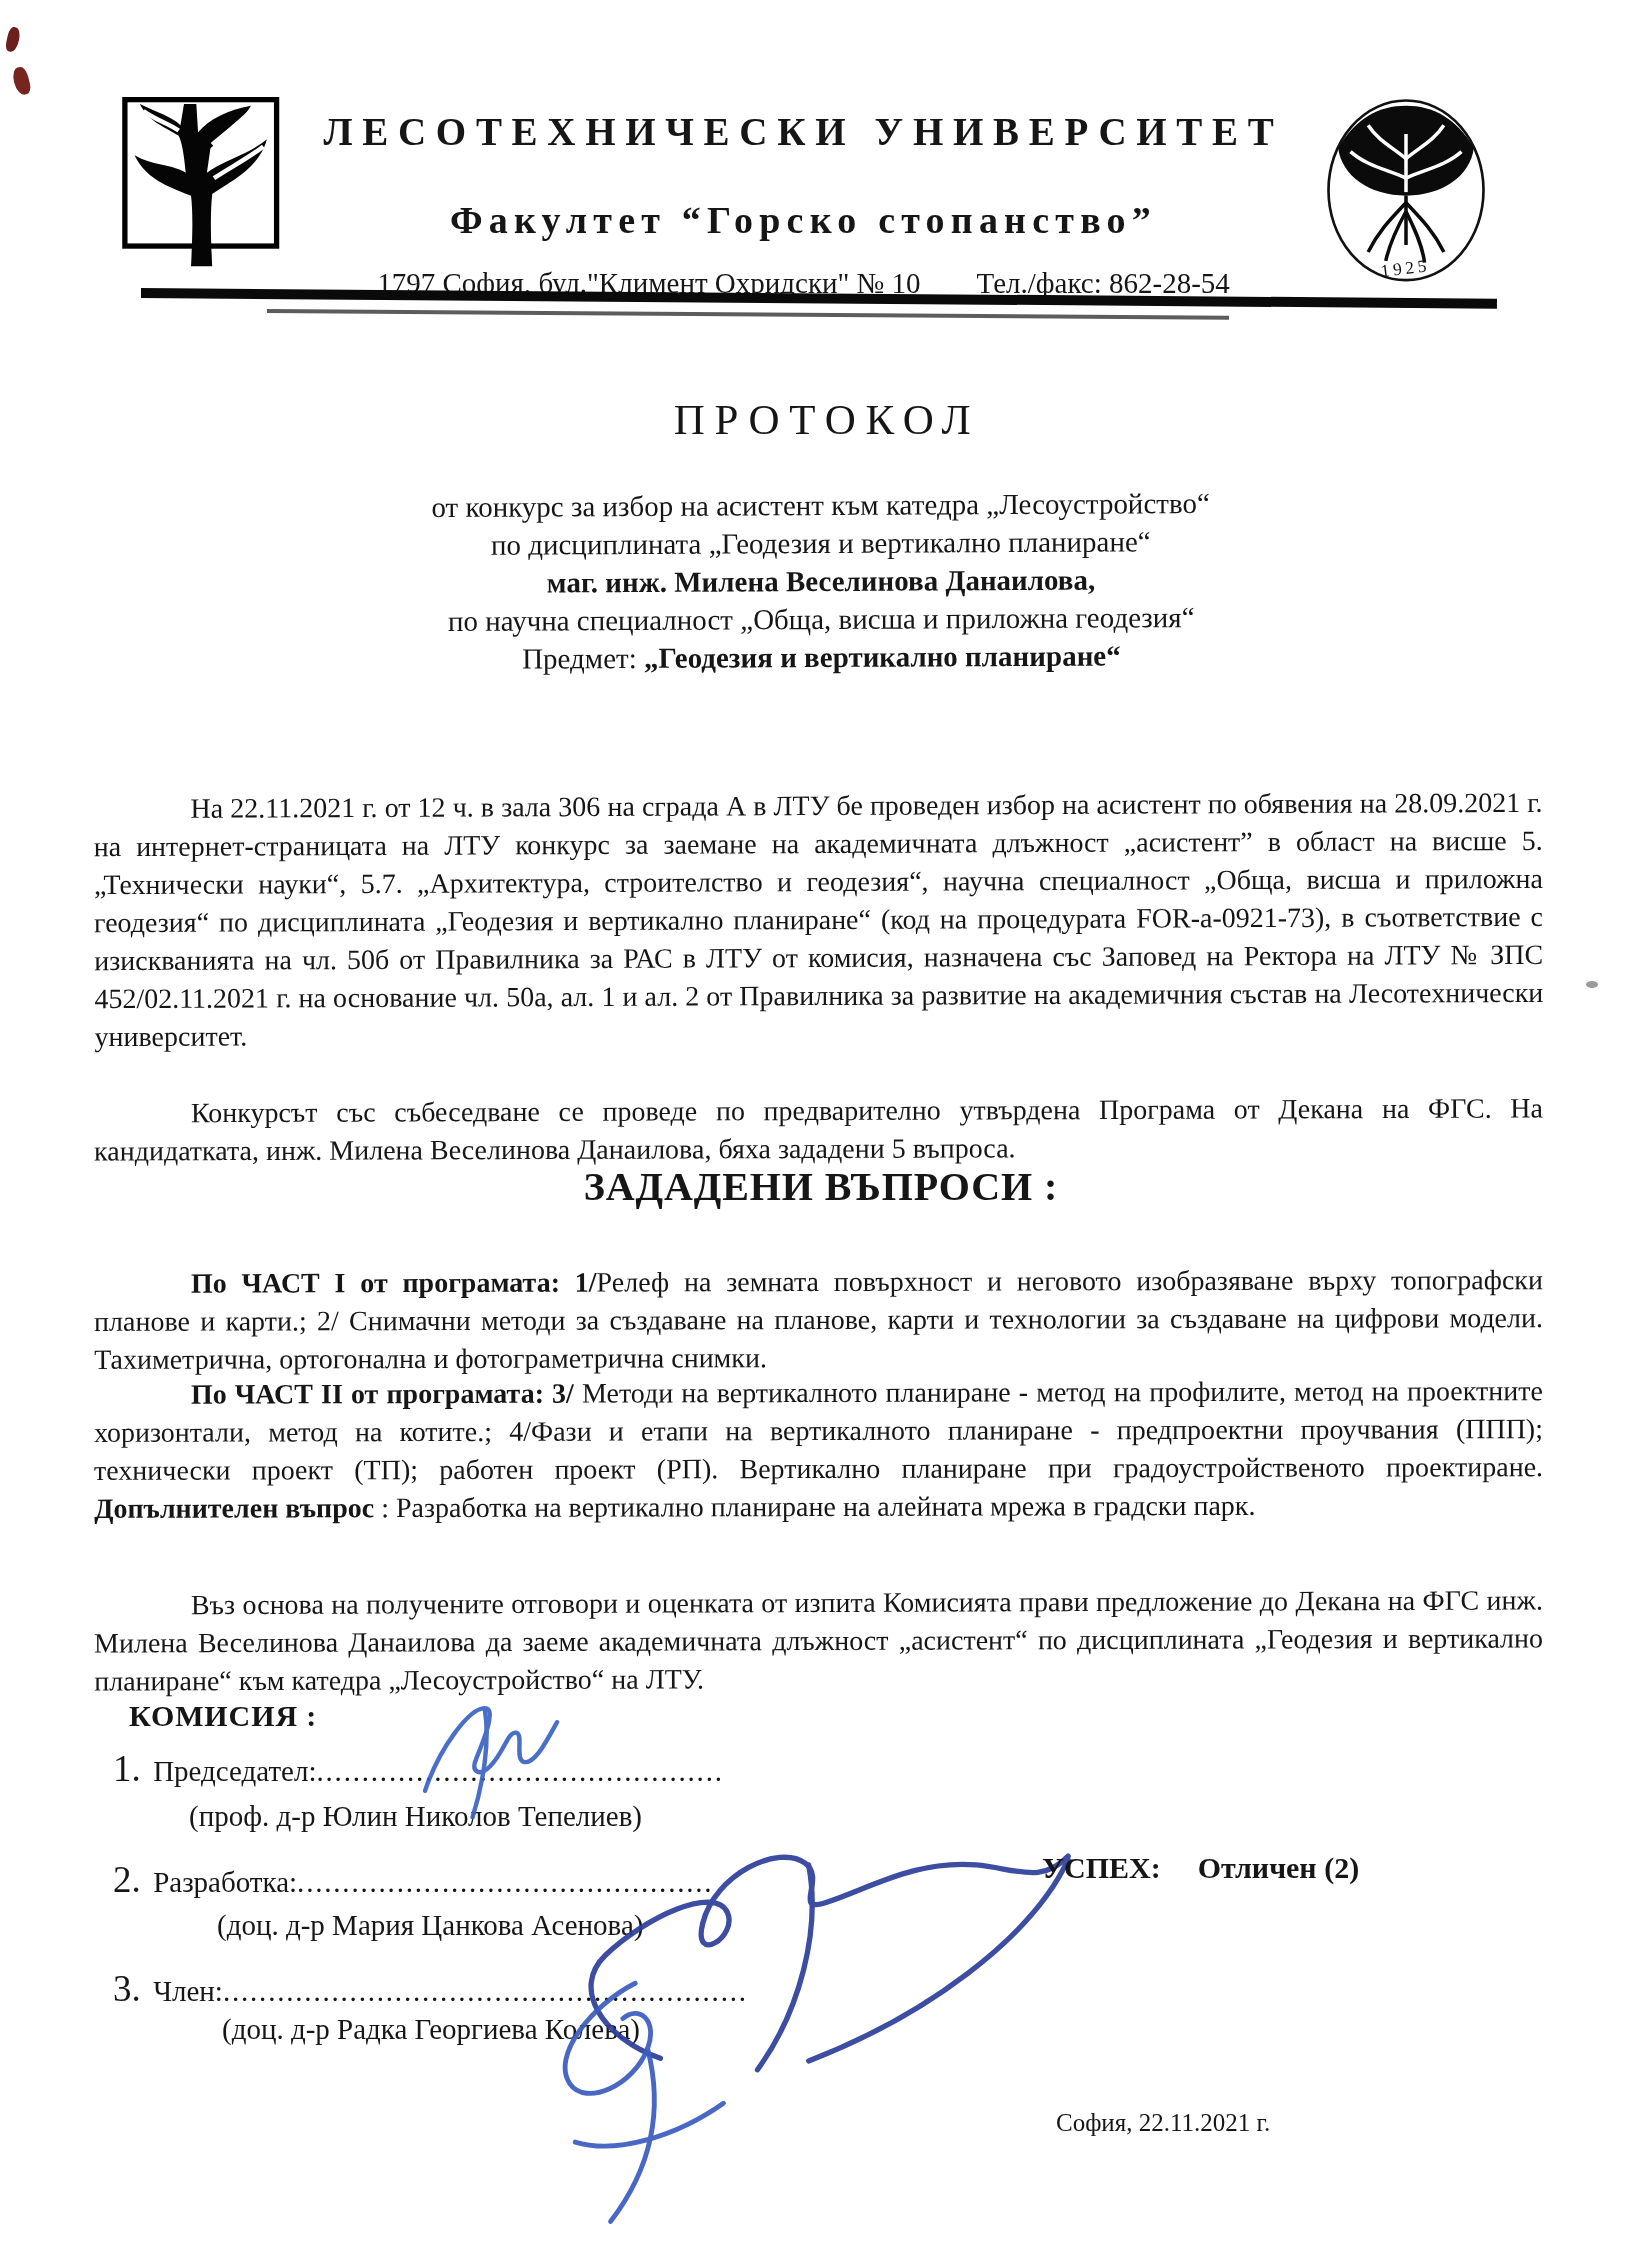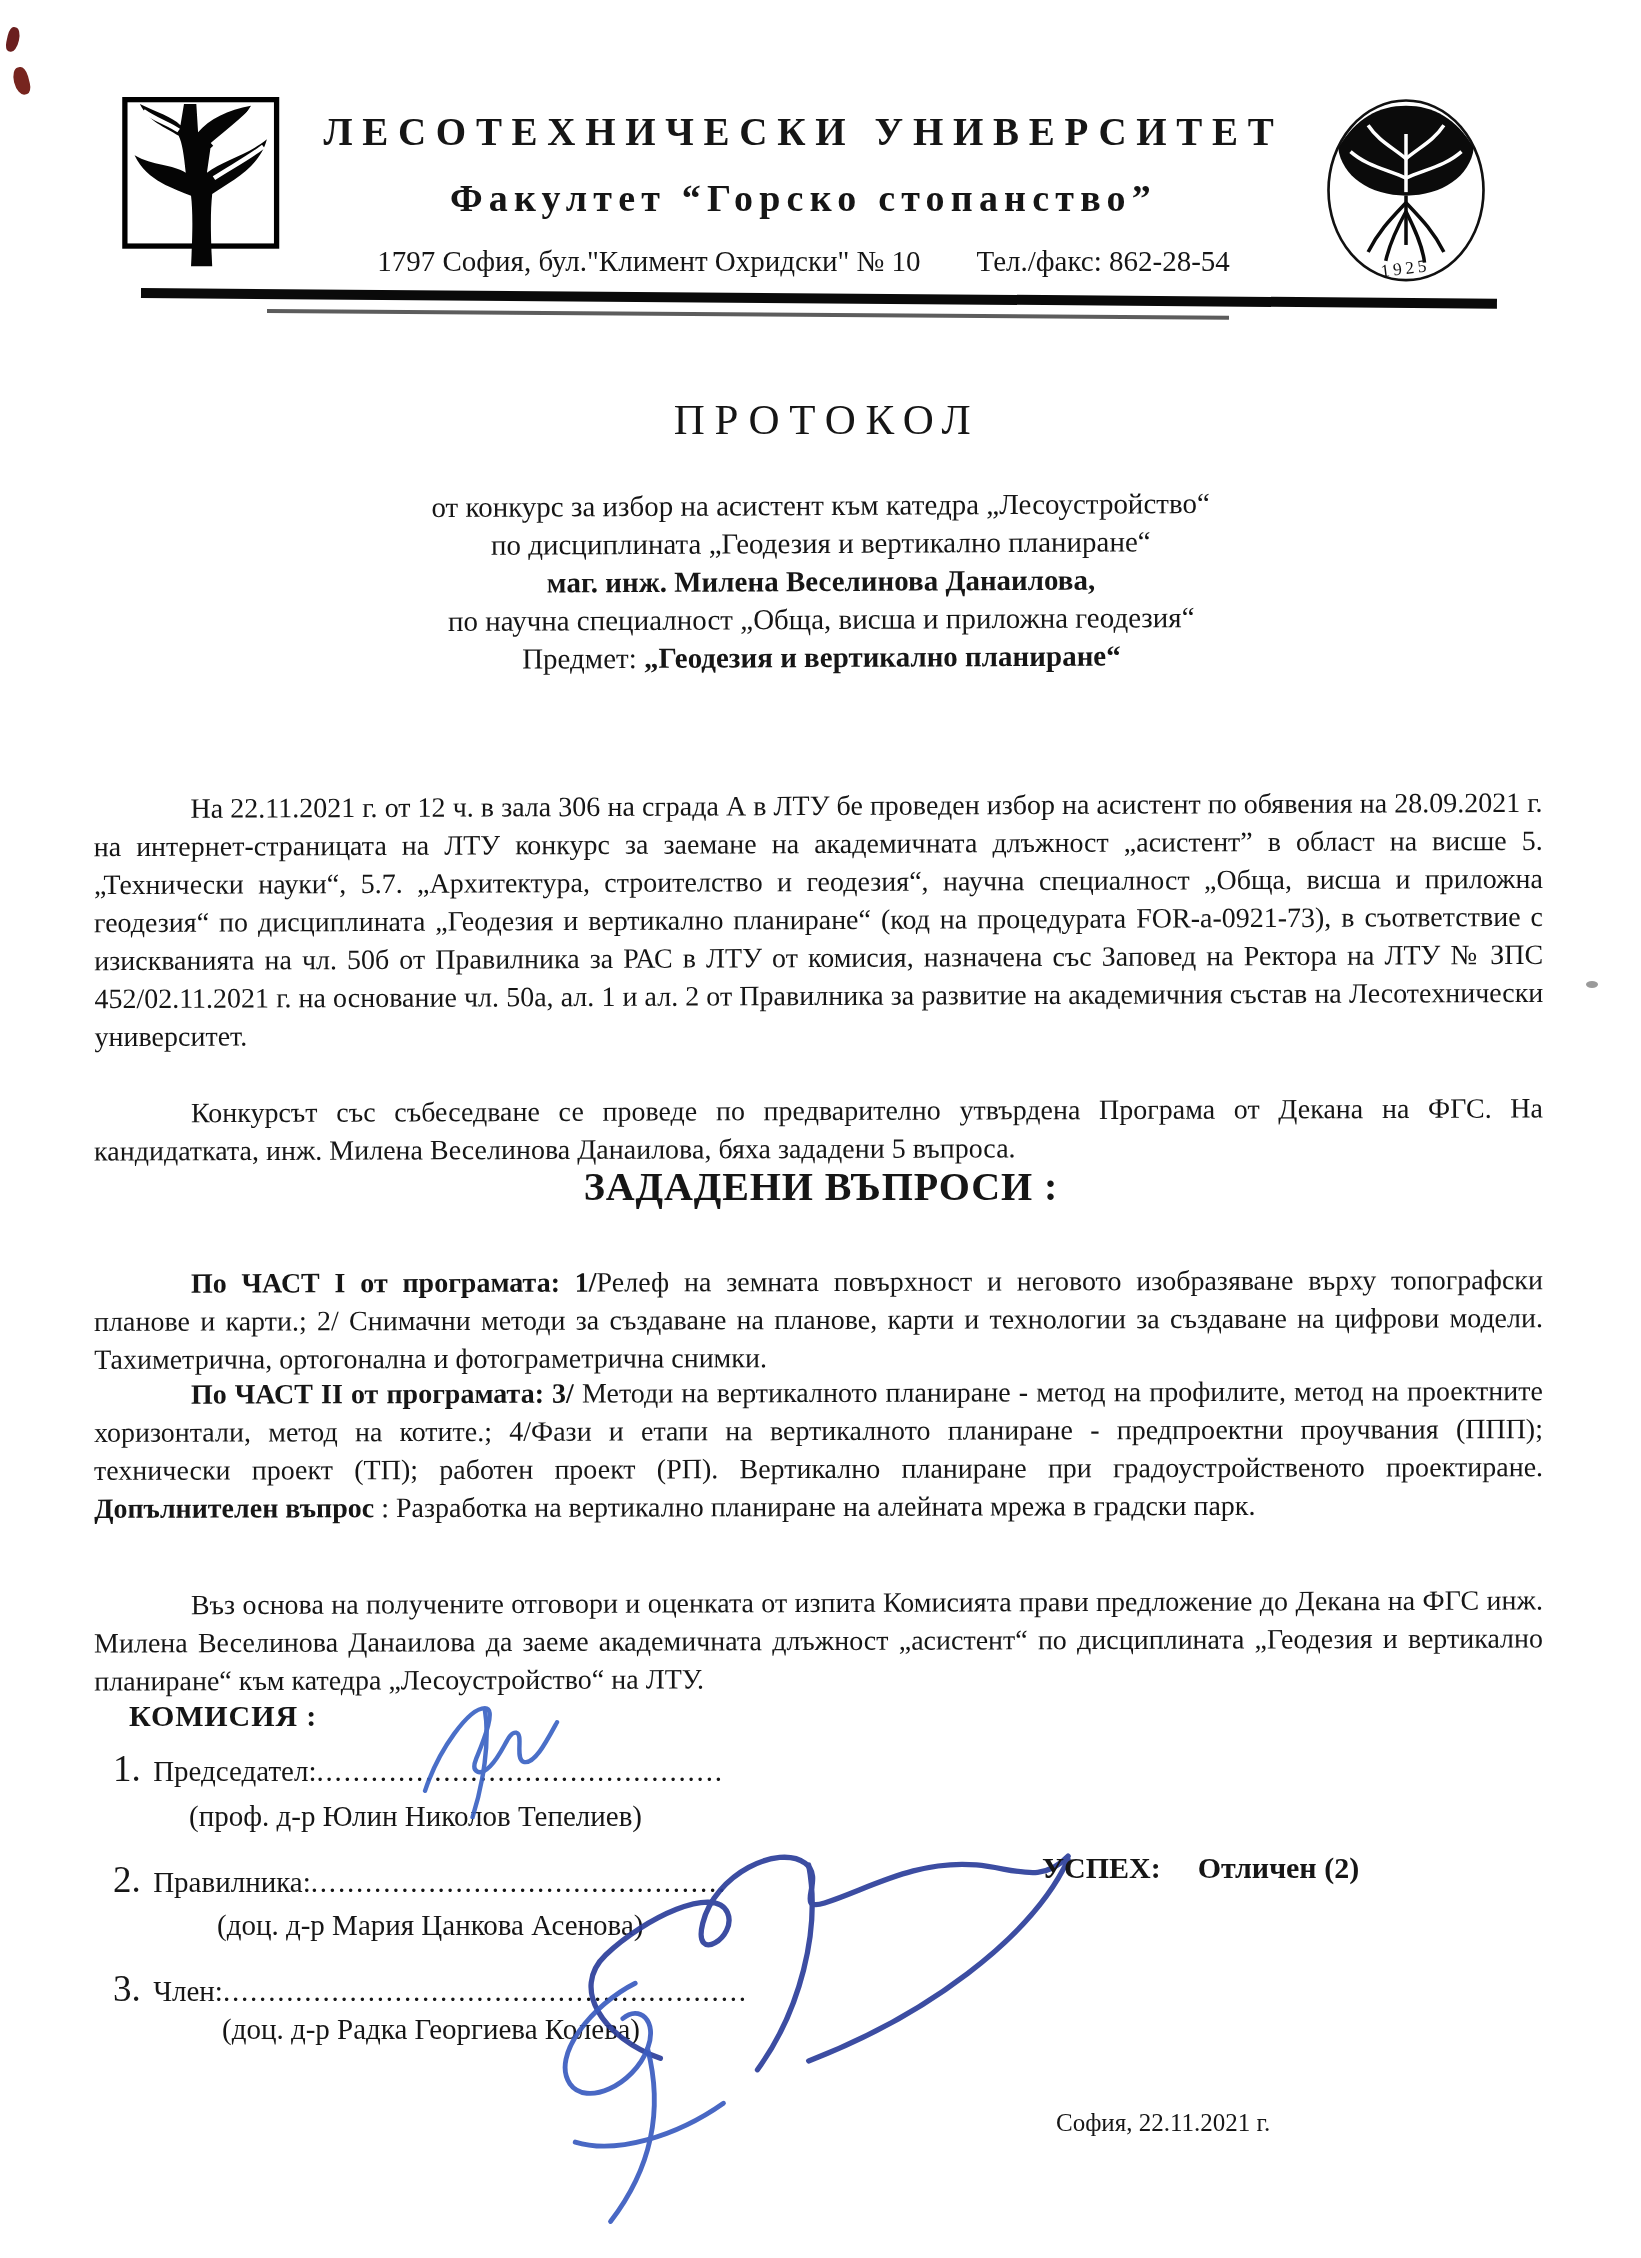--- a/index.html
+++ b/index.html
@@ -7,21 +7,21 @@
   .sheet{
     position:relative; width:1642px; height:2258px; margin:0 auto;
     background:#ffffff; overflow:hidden;
     font-family:"Liberation Serif", serif; color:#161616;
   }
   
   .hdr{position:absolute; top:97px; left:122px; width:1366px; display:flex; align-items:flex-start;}
   .logo-left{flex:0 0 161px;}
   .hdr-center{flex:1; text-align:center; padding:0 7px;}
   .univ{margin-top:12.4px; font-size:39px; font-weight:700; letter-spacing:9.7px; white-space:nowrap;}
-  .fac{margin-top:22px; font-size:38px; font-weight:700; letter-spacing:6.2px; white-space:nowrap;}
+  .fac{margin-top:44px; font-size:38px; font-weight:700; letter-spacing:6.2px; white-space:nowrap;}
   .addr{margin-top:25px; font-size:29px; display:flex; justify-content:center; gap:56px; white-space:nowrap;}
   .logo-right{flex:0 0 164px;}
   .rule1{position:absolute; top:288px; left:141px; width:1356px; height:9.7px; background:#0a0a0a;
          transform:rotate(0.45deg); transform-origin:left center;}
   .rule2{position:absolute; top:309px; left:267px; width:962px; height:3.5px; background:#333;
          transform:rotate(0.4deg); transform-origin:left center; opacity:.8;}
   
   .title{position:absolute; top:395px; left:6px; width:100%; text-align:center;
          font-size:43px; letter-spacing:9.7px; font-weight:400;}
   .subtitle{position:absolute; top:486px; left:0; width:100%; text-align:center;
@@ -130,21 +130,21 @@
 
   <p class="par q2"><span class="b">По ЧАСТ II от програмата: 3/</span><span> Методи на вертикалното планиране - метод на профилите, метод на проектните хоризонтали, метод на котите.; 4/Фази и етапи на вертикалното планиране - предпроектни проучвания (ППП); технически проект (ТП); работен проект (РП). Вертикално планиране при градоустройственото проектиране. </span><span class="b">Допълнителен въпрос</span><span> : Разработка на вертикално планиране на алейната мрежа в градски парк.</span></p>
 
   <p class="par p5">Въз основа на получените отговори и оценката от изпита Комисията прави предложение до Декана на ФГС инж. Милена Веселинова Данаилова да заеме академичната длъжност „асистент“ по дисциплината „Геодезия и вертикално планиране“ към катедра „Лесоустройство“ на ЛТУ.</p>
 
   <div class="comm-h">КОМИСИЯ :</div>
 
   <div class="comm-line cl1"><span class="num">1.</span><span>Председател:</span><span class="dots">.............................................</span></div>
   <div class="comm-name cn1">(проф. д-р Юлин Николов Тепелиев)</div>
 
-  <div class="comm-line cl2"><span class="num">2.</span><span>Правилника:</span><span class="dots">..............................................</span></div>
+  <div class="comm-line cl2"><span class="num">2.</span><span>Разработка:</span><span class="dots">..............................................</span></div>
   <div class="comm-name cn2">(доц. д-р Мария Цанкова Асенова)</div>
 
   <div class="comm-line cl3"><span class="num">3.</span><span>Член:</span><span class="dots">..........................................................</span></div>
   <div class="comm-name cn3">(доц. д-р Радка Георгиева Колева)</div>
 
   <svg class="sig sig1" width="185" height="132" viewBox="0 0 210 150">
     <path d="M34,118 C50,70 84,24 102,24 C116,24 100,62 92,82 C86,97 96,102 108,90 C124,74 128,50 138,52 C146,54 136,82 146,85 C158,89 172,62 184,40" stroke="#3b63c4" stroke-width="5"></path>
     <path d="M102,26 C108,62 100,110 88,148" stroke="#3b63c4" stroke-width="5"></path>
   </svg>
   <svg class="sig sig2" width="556" height="287" viewBox="0 0 630 325">

